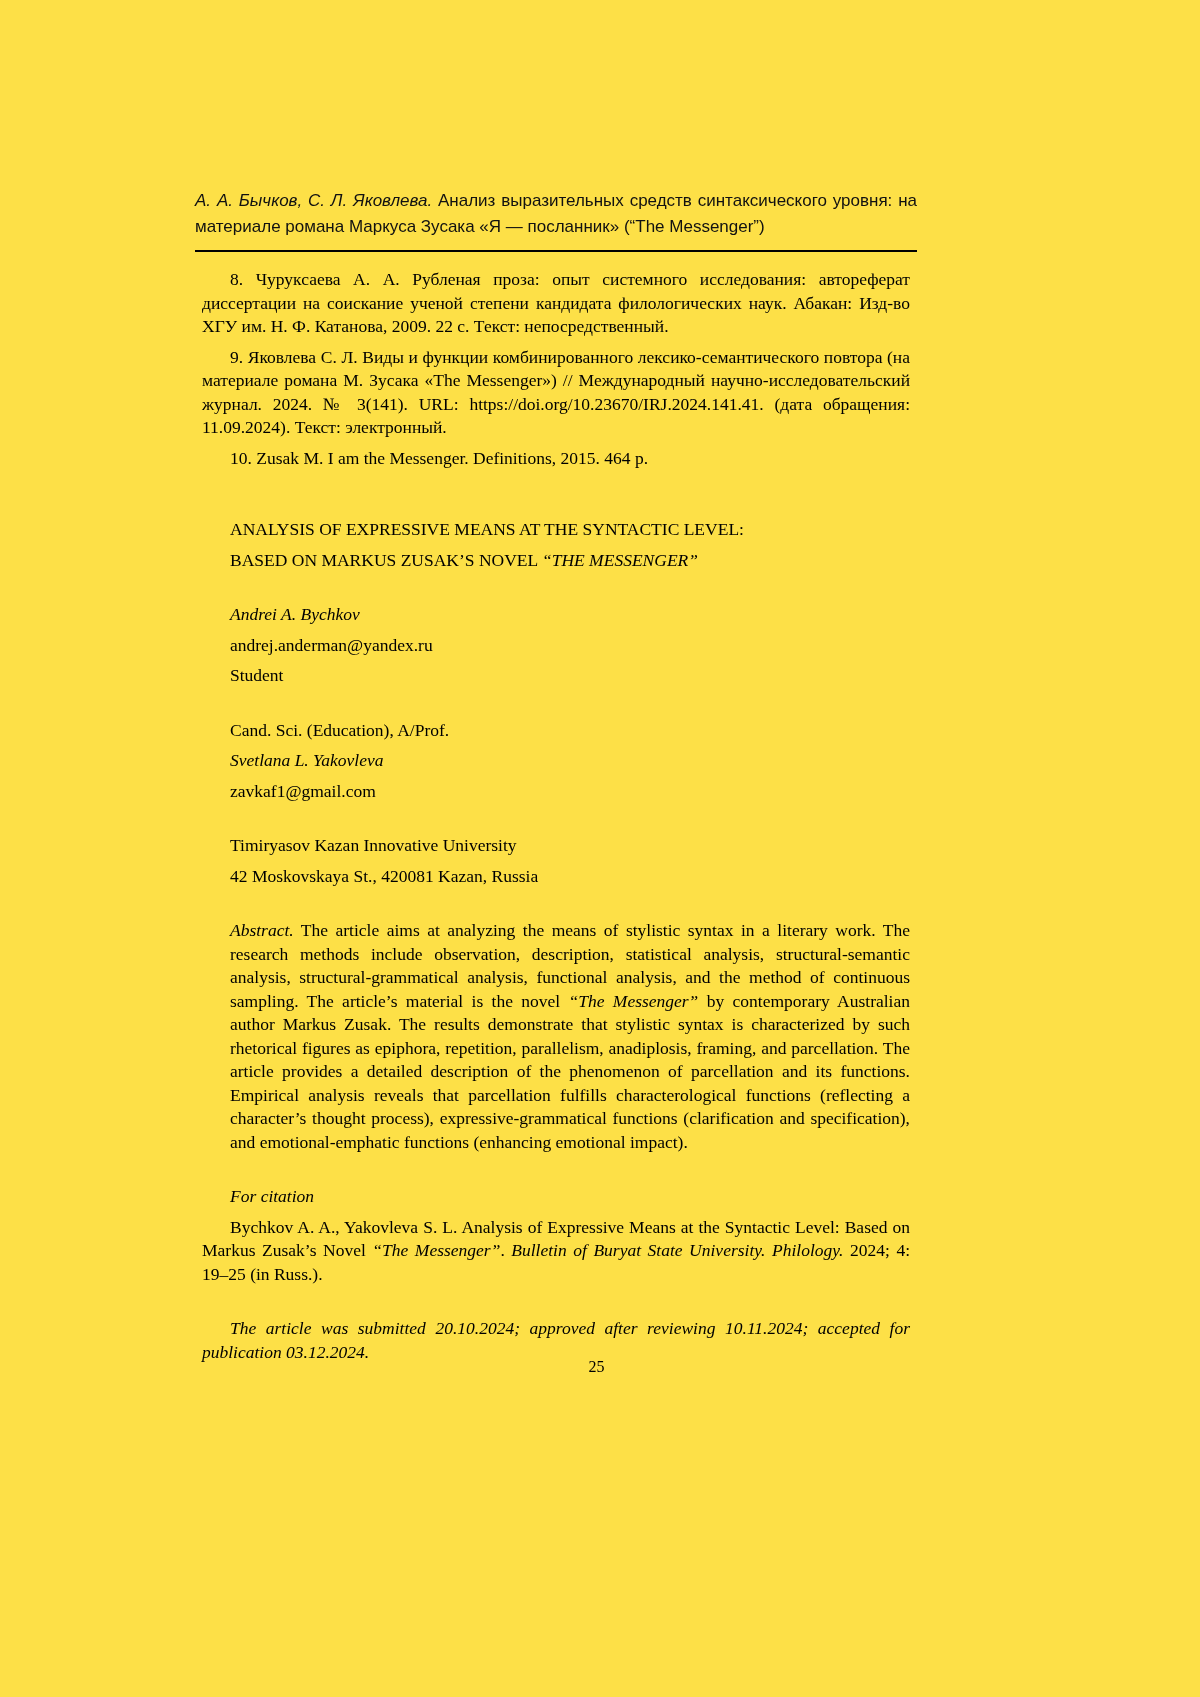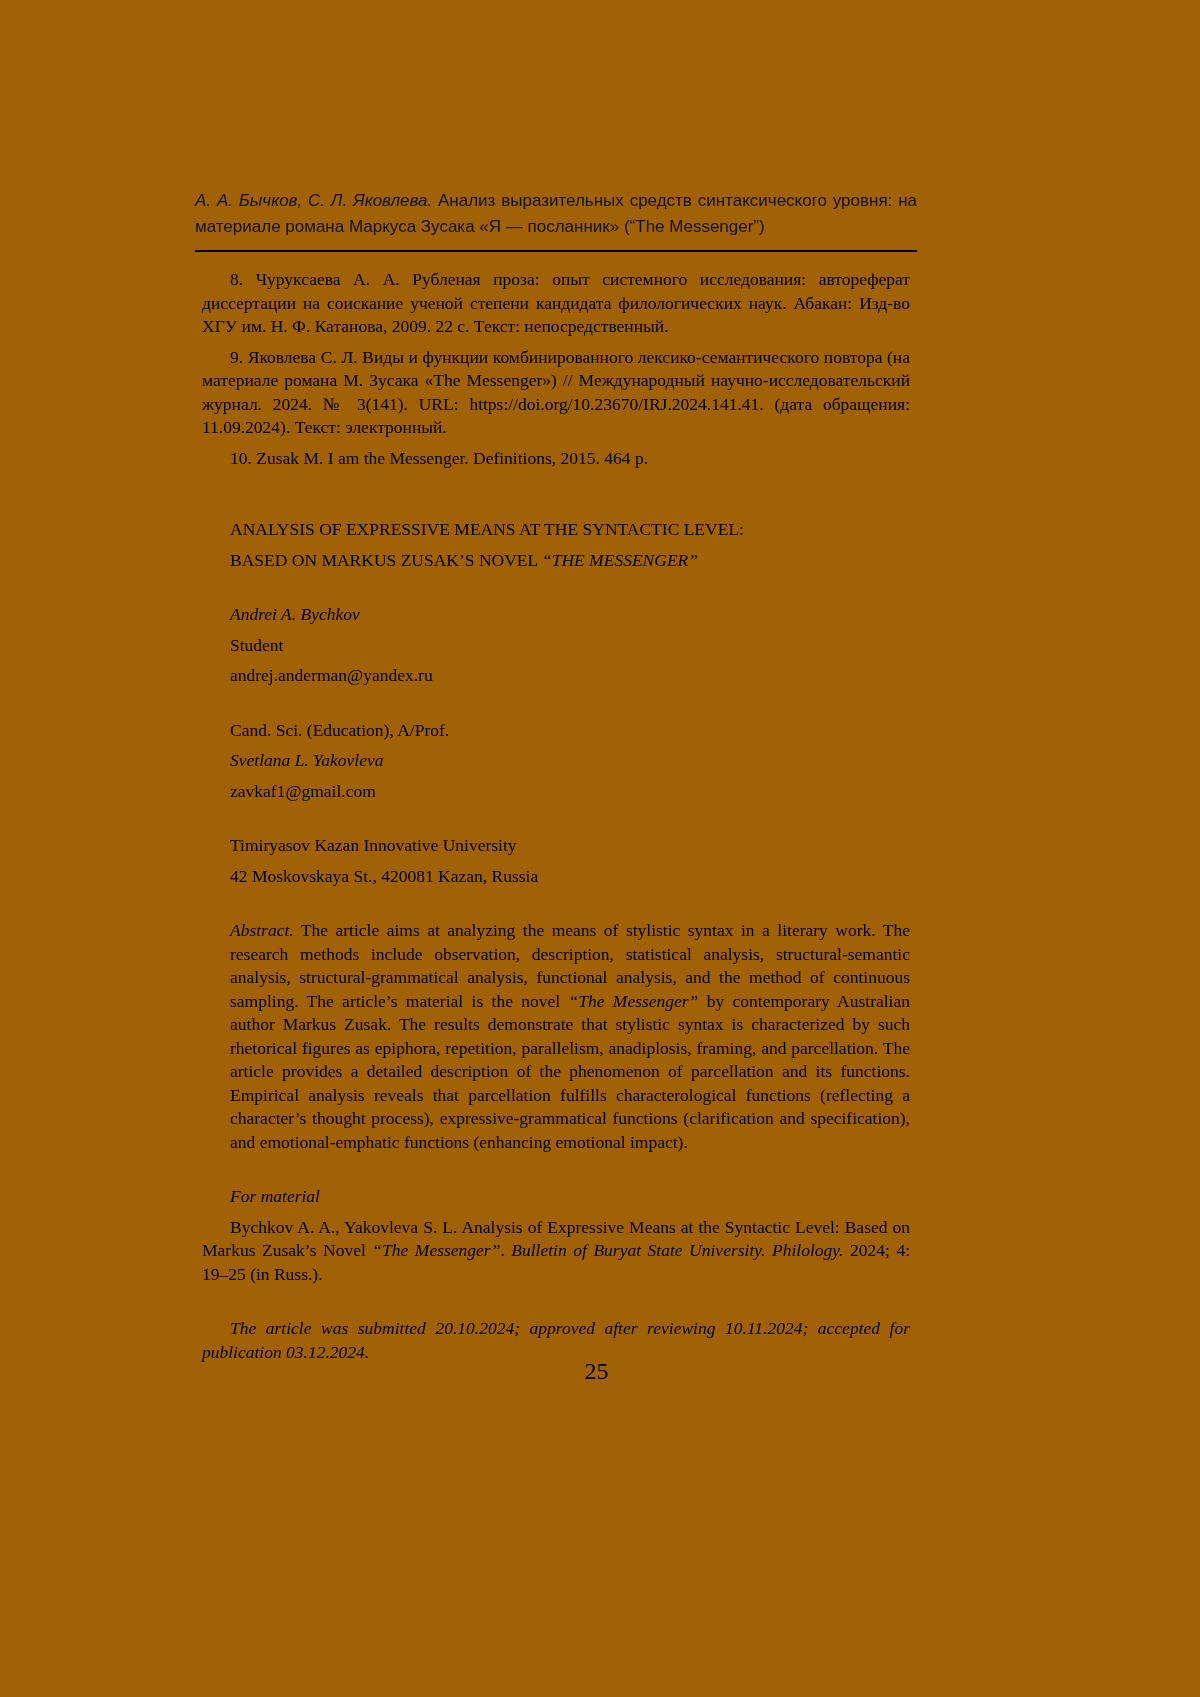--- a/index.html
+++ b/index.html
@@ -2,21 +2,21 @@
 <html><head>
 <meta charset="utf-8">
 <style>
   * { box-sizing: border-box; }
   html, body { margin: 0; padding: 0; background: #e9e9e9; }
   .page {
     position: relative;
     width: 1200px;
     height: 1697px;
     margin: 0 auto;
-    background: #a16207;
+    background: #fde047;
     color: #000000;
     font-family: "Liberation Serif", serif;
     font-size: 17.5px;
     overflow: hidden;
   }
   .content {
     position: absolute;
     left: 195px;
     top: 188px;
     width: 722px;
@@ -39,21 +39,21 @@
   .ind  { text-indent: 28px; }
   .blk  { padding-left: 28px; }
   .it   { font-style: italic; }
   .gap  { height: 17px; }
   .link { color: #000000; text-decoration: none; cursor: pointer; }
   .page-number {
     position: absolute;
     left: 0; right: 7px;
     top: 1358px;
     text-align: center;
-    font-size: 24px;
+    font-size: 16px;
     color: #000000;
   }
 </style>
 </head>
 <body>
 
 <div class="page">
   <div class="content">
 
     <div class="running-header">
@@ -75,22 +75,22 @@
     <div class="gap"></div>
 
     <p class="blk">ANALYSIS OF EXPRESSIVE MEANS AT THE SYNTACTIC LEVEL:</p>
     <p class="blk">
       <span>BASED ON MARKUS ZUSAK’S NOVEL </span><span class="it">“THE MESSENGER”</span>
     </p>
 
     <div class="gap"></div>
 
     <p class="blk it">Andrei A. Bychkov</p>
+    <p class="blk">andrej.anderman@yandex.ru</p>
     <p class="blk">Student</p>
-    <p class="blk">andrej.anderman@yandex.ru</p>
 
     <div class="gap"></div>
 
     <p class="blk">Cand. Sci. (Education), A/Prof.</p>
     <p class="blk it">Svetlana L. Yakovleva</p>
     <p class="blk">zavkaf1@gmail.com</p>
 
     <div class="gap"></div>
 
     <p class="blk">Timiryasov Kazan Innovative University</p>
@@ -98,21 +98,21 @@
 
     <div class="gap"></div>
 
     <p class="just blk">
       <span class="it">Abstract.</span><span> The article aims at analyzing the means of stylistic syntax in a literary work. The research methods include observation, description, statistical analysis, structural-semantic analysis, structural-grammatical analysis, functional analysis, and the method of continuous sampling. The article’s material is the novel </span><span class="it">“The Messenger”</span><span> by contemporary Australian author Markus Zusak. The results demonstrate that stylistic syntax is characterized by such rhetorical figures as epiphora, repetition, parallelism, anadiplosis, framing, and parcellation. The article provides a detailed description of the phenomenon of parcellation and its functions. Empirical analysis reveals that parcellation fulfills characterological functions (reflecting a character’s thought process), expressive-grammatical functions (clarification and specification), and emotional-emphatic functions (enhancing emotional impact).</span>
     </p>
 
 
     <div class="gap"></div>
 
-    <p class="blk it">For material</p>
+    <p class="blk it">For citation</p>
     <p class="just ind">
       <span>Bychkov A. A., Yakovleva S. L. Analysis of Expressive Means at the Syntactic Level: Based on Markus Zusak’s Novel </span><span class="it">“The Messenger”</span><span>. </span><span class="it">Bulletin of Buryat State University. Philology.</span><span> 2024; 4: 19–25 (in Russ.).</span>
     </p>
 
     <div class="gap"></div>
 
     <p class="just ind it">The article was submitted 20.10.2024; approved after reviewing 10.11.2024; accepted for publication 03.12.2024.</p>
 
   </div>
 

